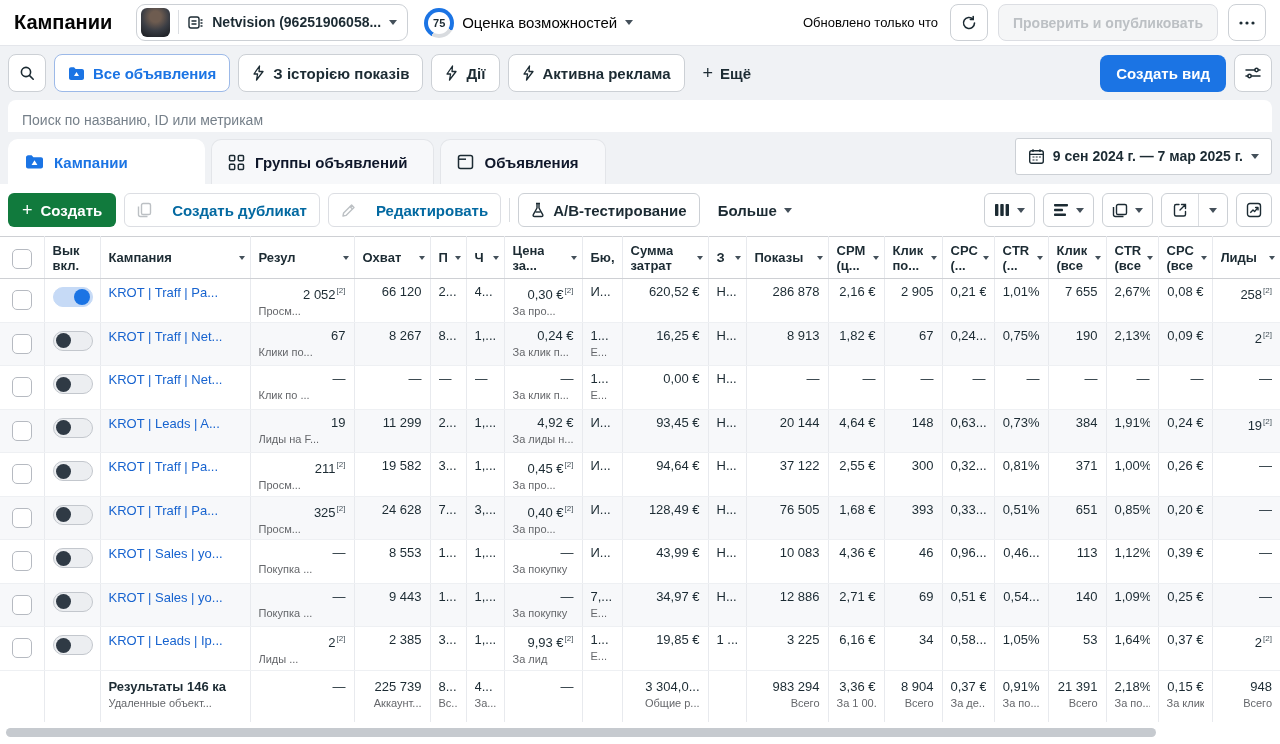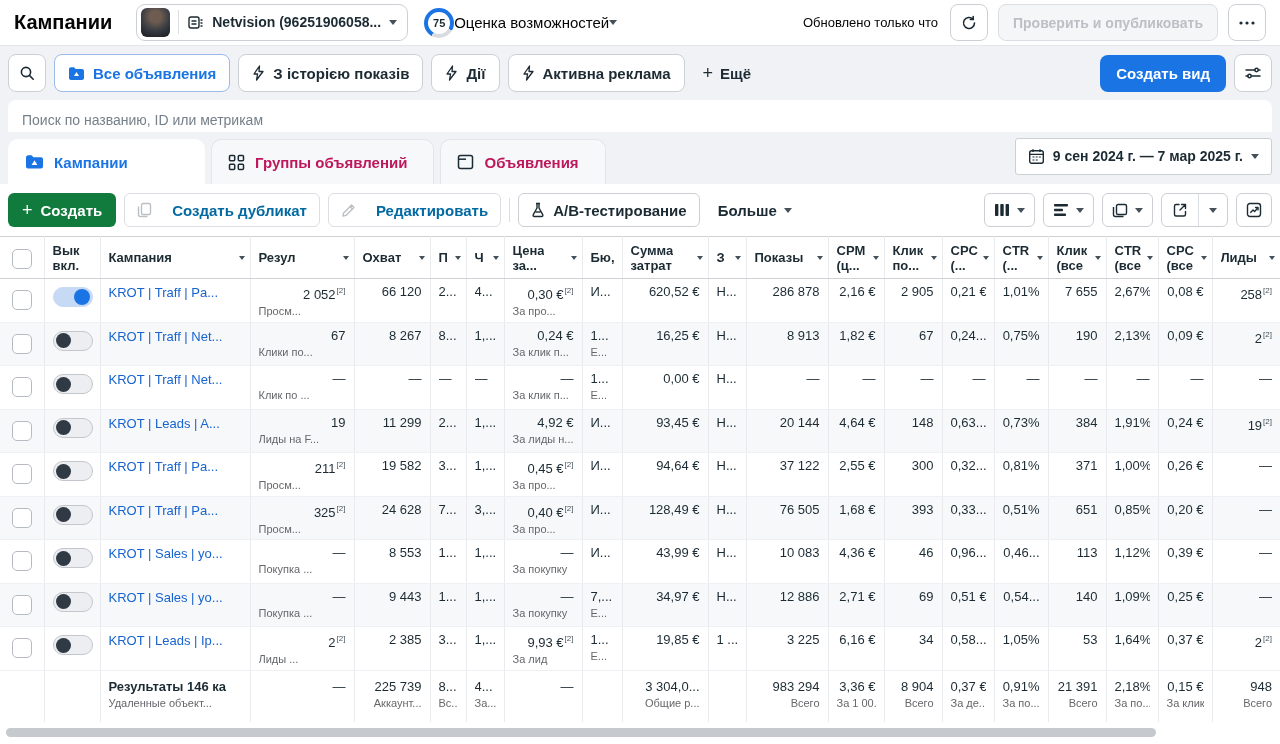--- a/index.html
+++ b/index.html
@@ -10,21 +10,21 @@
   button { font-family:inherit; cursor:pointer; background:none; border:none; }
 
   
   .topbar { height:46px; background:#fff; border-bottom:1px solid #e4e6eb; display:flex; align-items:center; padding:0 14px; }
   .tb-left { display:flex; align-items:center; gap:16px; }
   .page-title { font-size:20px; font-weight:700; color:#050505; margin-right:8px; }
   .account-pill { display:flex; align-items:center; background:#fff; border:1px solid #ccd0d5; border-radius:9px; height:37px; padding:4px 10px 5px 4px; gap:8px; }
   .avatar { width:29px; height:29px; border-radius:6px; background:radial-gradient(circle at 50% 30%, #6e5c50 0 22%, #3a3d44 55%, #17191d 100%); }
   .pill-div { width:1px; height:24px; background:#dadde1; }
   .acct-name { font-size:14px; font-weight:600; color:#1c2b33; }
-  .score { display:flex; align-items:center; }
+  .score { display:flex; align-items:center; gap:8px; }
   .ring { width:30px; height:30px; border-radius:50%; background:conic-gradient(from 210deg,#1b74e4 0 75%,#d8dbdf 75% 100%); display:flex; align-items:center; justify-content:center; }
   .ring span { width:22px; height:22px; border-radius:50%; background:#fff; font-size:11px; font-weight:700; display:flex; align-items:center; justify-content:center; }
   .score-label { font-size:15px; font-weight:400; color:#050505;text-align:center; }
   .tb-right { margin-left:auto; display:flex; align-items:center; gap:10px; }
   .updated { font-size:13px; color:#050505; margin-right:2px; }
   .icon-btn { width:38px; height:37px; border:1px solid #ccd0d5; border-radius:8px; background:#fff; display:flex; align-items:center; justify-content:center; color:#1c2b33; }
   .btn-disabled { height:37px; border:1px solid #dcdee3; border-radius:8px; background:#f5f6f7; color:#bcc0c4; font-size:14px; font-weight:600; padding:0 14px; }
 
   .caret { display:inline-block; width:0; height:0; border-left:4px solid transparent; border-right:4px solid transparent; border-top:5px solid #44505a; }
 
@@ -37,21 +37,21 @@
   .more-chip .plus { font-size:18px; font-weight:400; }
   .primary-btn { height:37px; background:#1b74e4; color:#fff; font-size:15px; font-weight:600; border-radius:8px; padding:0 16px; }
 
   
   .searchrow { height:32px; padding:0 8px 4px; background:#f0f2f5; }
   .searchrow input { width:100%; height:40px; border:none; border-radius:8px; background:#fff; padding:0 14px; font-size:14px; color:#1c2b33; outline:none; }
   .searchrow input::placeholder { color:#76808a; }
 
   
   .tabsrow { height:52px; background:#f0f2f5; display:flex; align-items:flex-end; padding:0 8px; gap:6px; }
-  .tab { height:45px; display:flex; align-items:center; gap:10px; padding:0 26px 0 16px; border-radius:10px 10px 0 0; background:#f7f8fa; border:1px solid #e3e5e9; border-bottom:none; font-size:15px; font-weight:700; color:#be185d; }
+  .tab { height:45px; display:flex; align-items:center; gap:10px; padding:0 26px 0 16px; border-radius:10px 10px 0 0; background:#f7f8fa; border:1px solid #e3e5e9; border-bottom:none; font-size:15px; font-weight:700; color:#0f172a; }
   .tab.active { background:#fff; color:#1b74e4; border-color:#fff; min-width:197px; }
   .date-btn { align-self:center; display:flex; align-items:center; gap:8px; height:37px; background:#fff; border:1px solid #ccd0d5; border-radius:3px; padding:0 12px; font-size:14px; font-weight:600; color:#1c2b33; margin-bottom:4px; }
 
   
   .content { background:#fff; flex:1; display:flex; flex-direction:column; }
   .toolbar { height:52px; display:flex; align-items:center; gap:8px; padding:0 8px; }
   .green-btn { height:34px; background:#117a3d; color:#fff; border-radius:6px; padding:0 14px; font-size:15px; font-weight:600; display:flex; align-items:center; gap:8px; }
   .green-btn .plus { font-size:18px; font-weight:400; }
   .tbtn { height:34px; border:1px solid #ccd0d5; border-radius:6px; background:#fff; padding:0 12px; font-size:15px; font-weight:600; color:#1c2b33; display:flex; align-items:center; gap:8px; }
   .tbtn.disabled { border-color:#dcdee3; color:#0369a1;gap:20px; }

